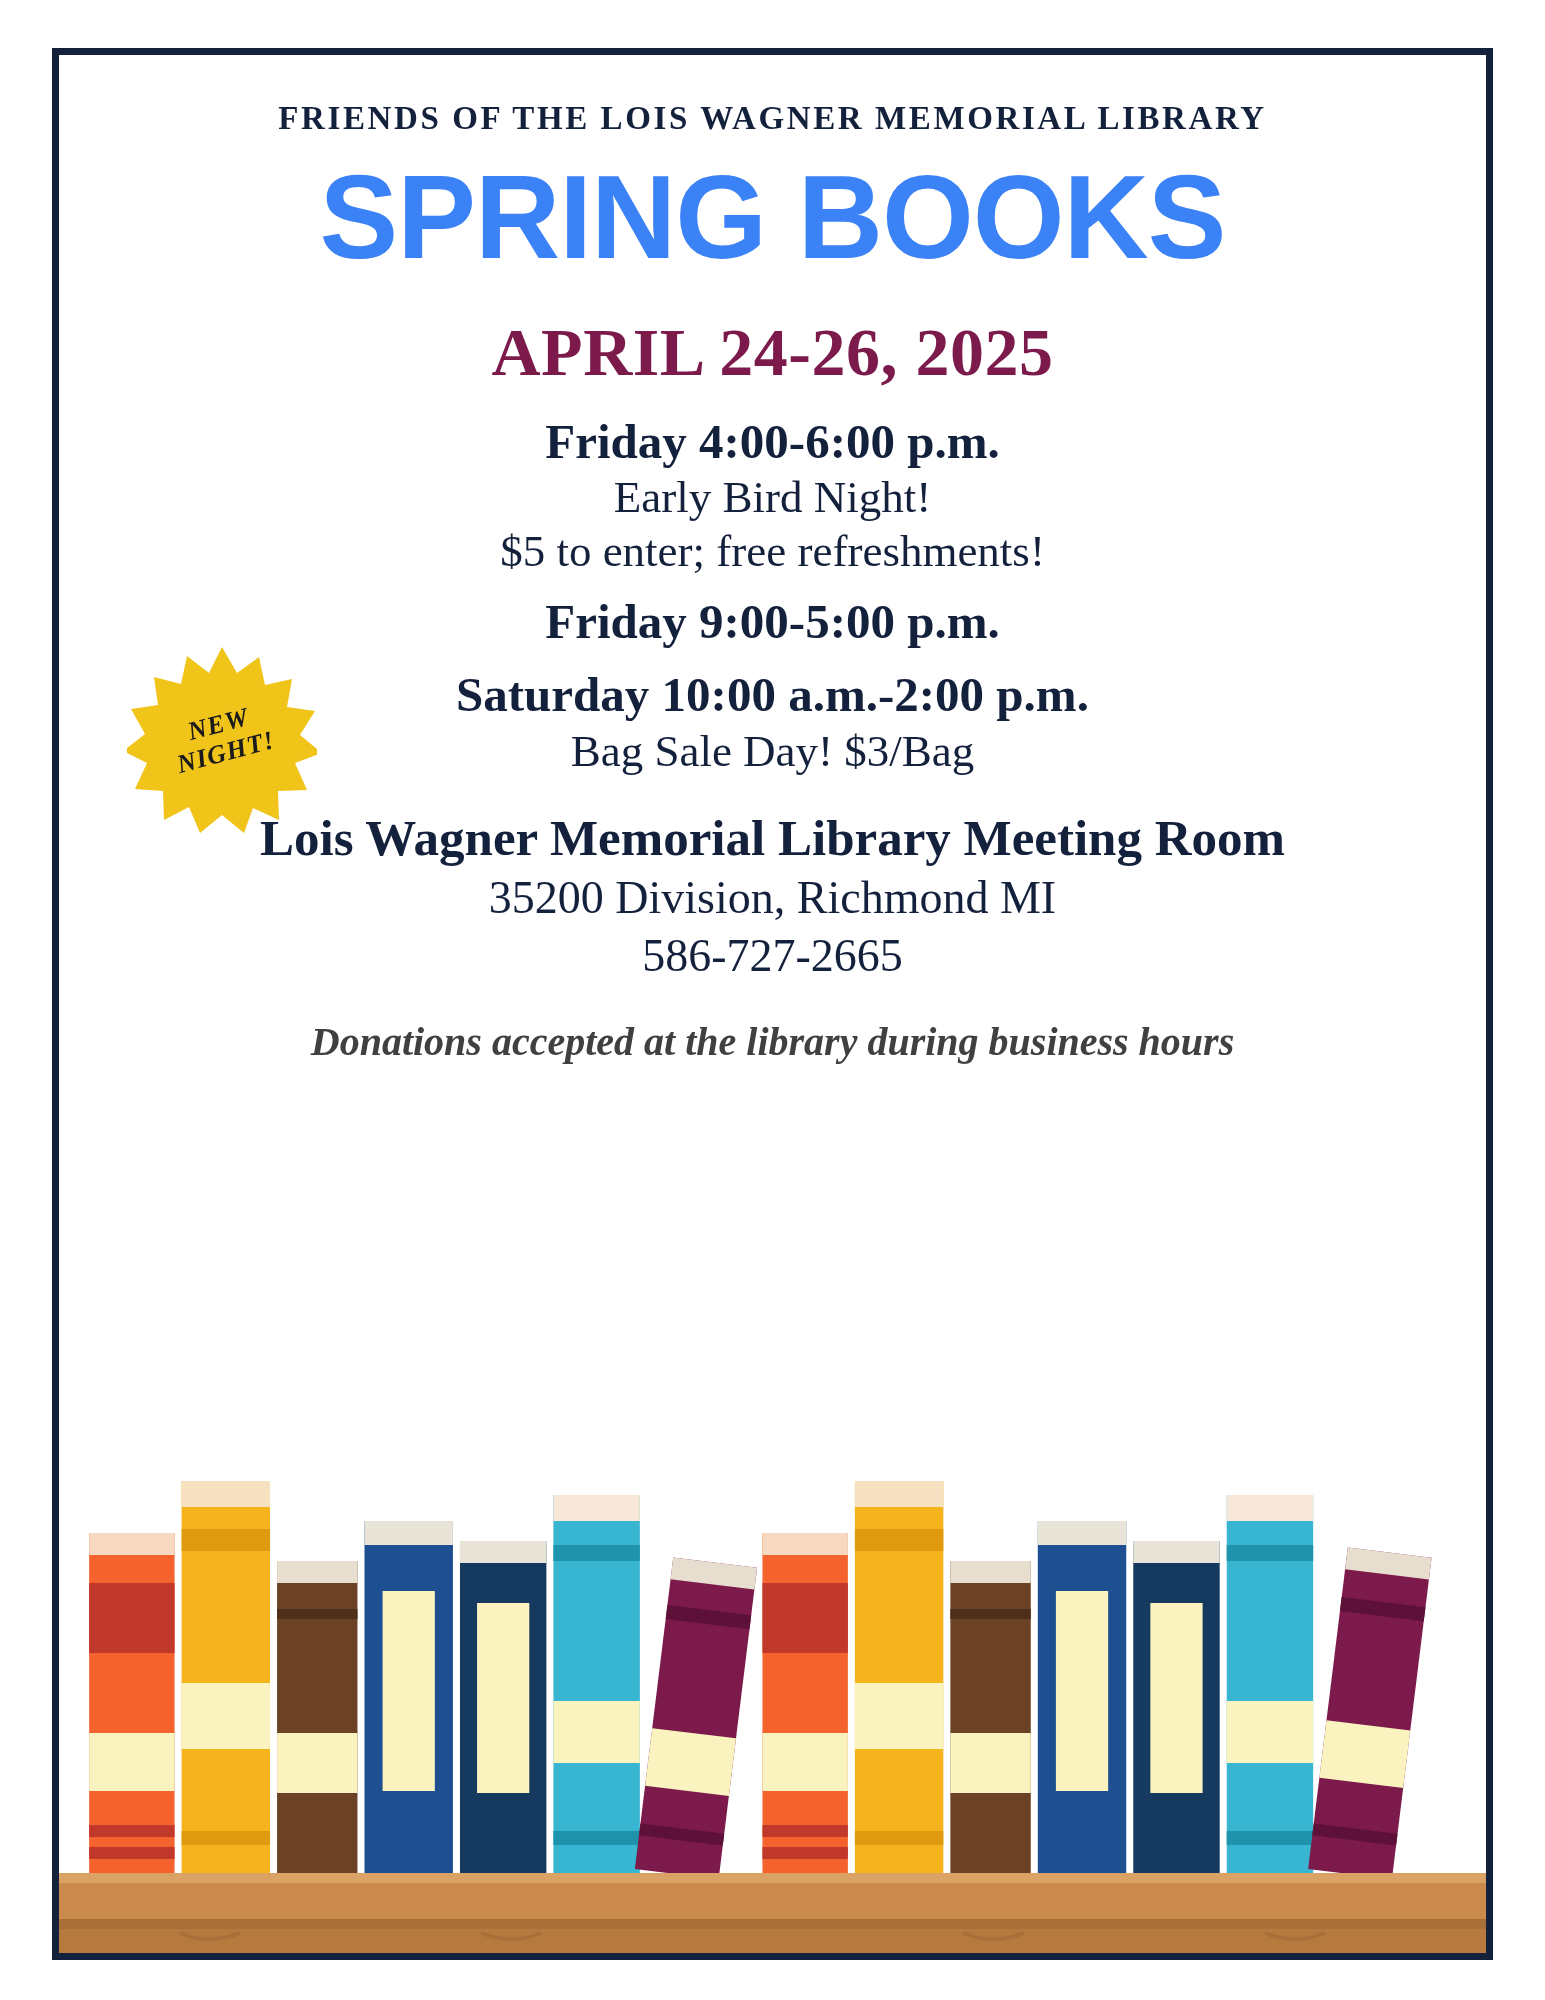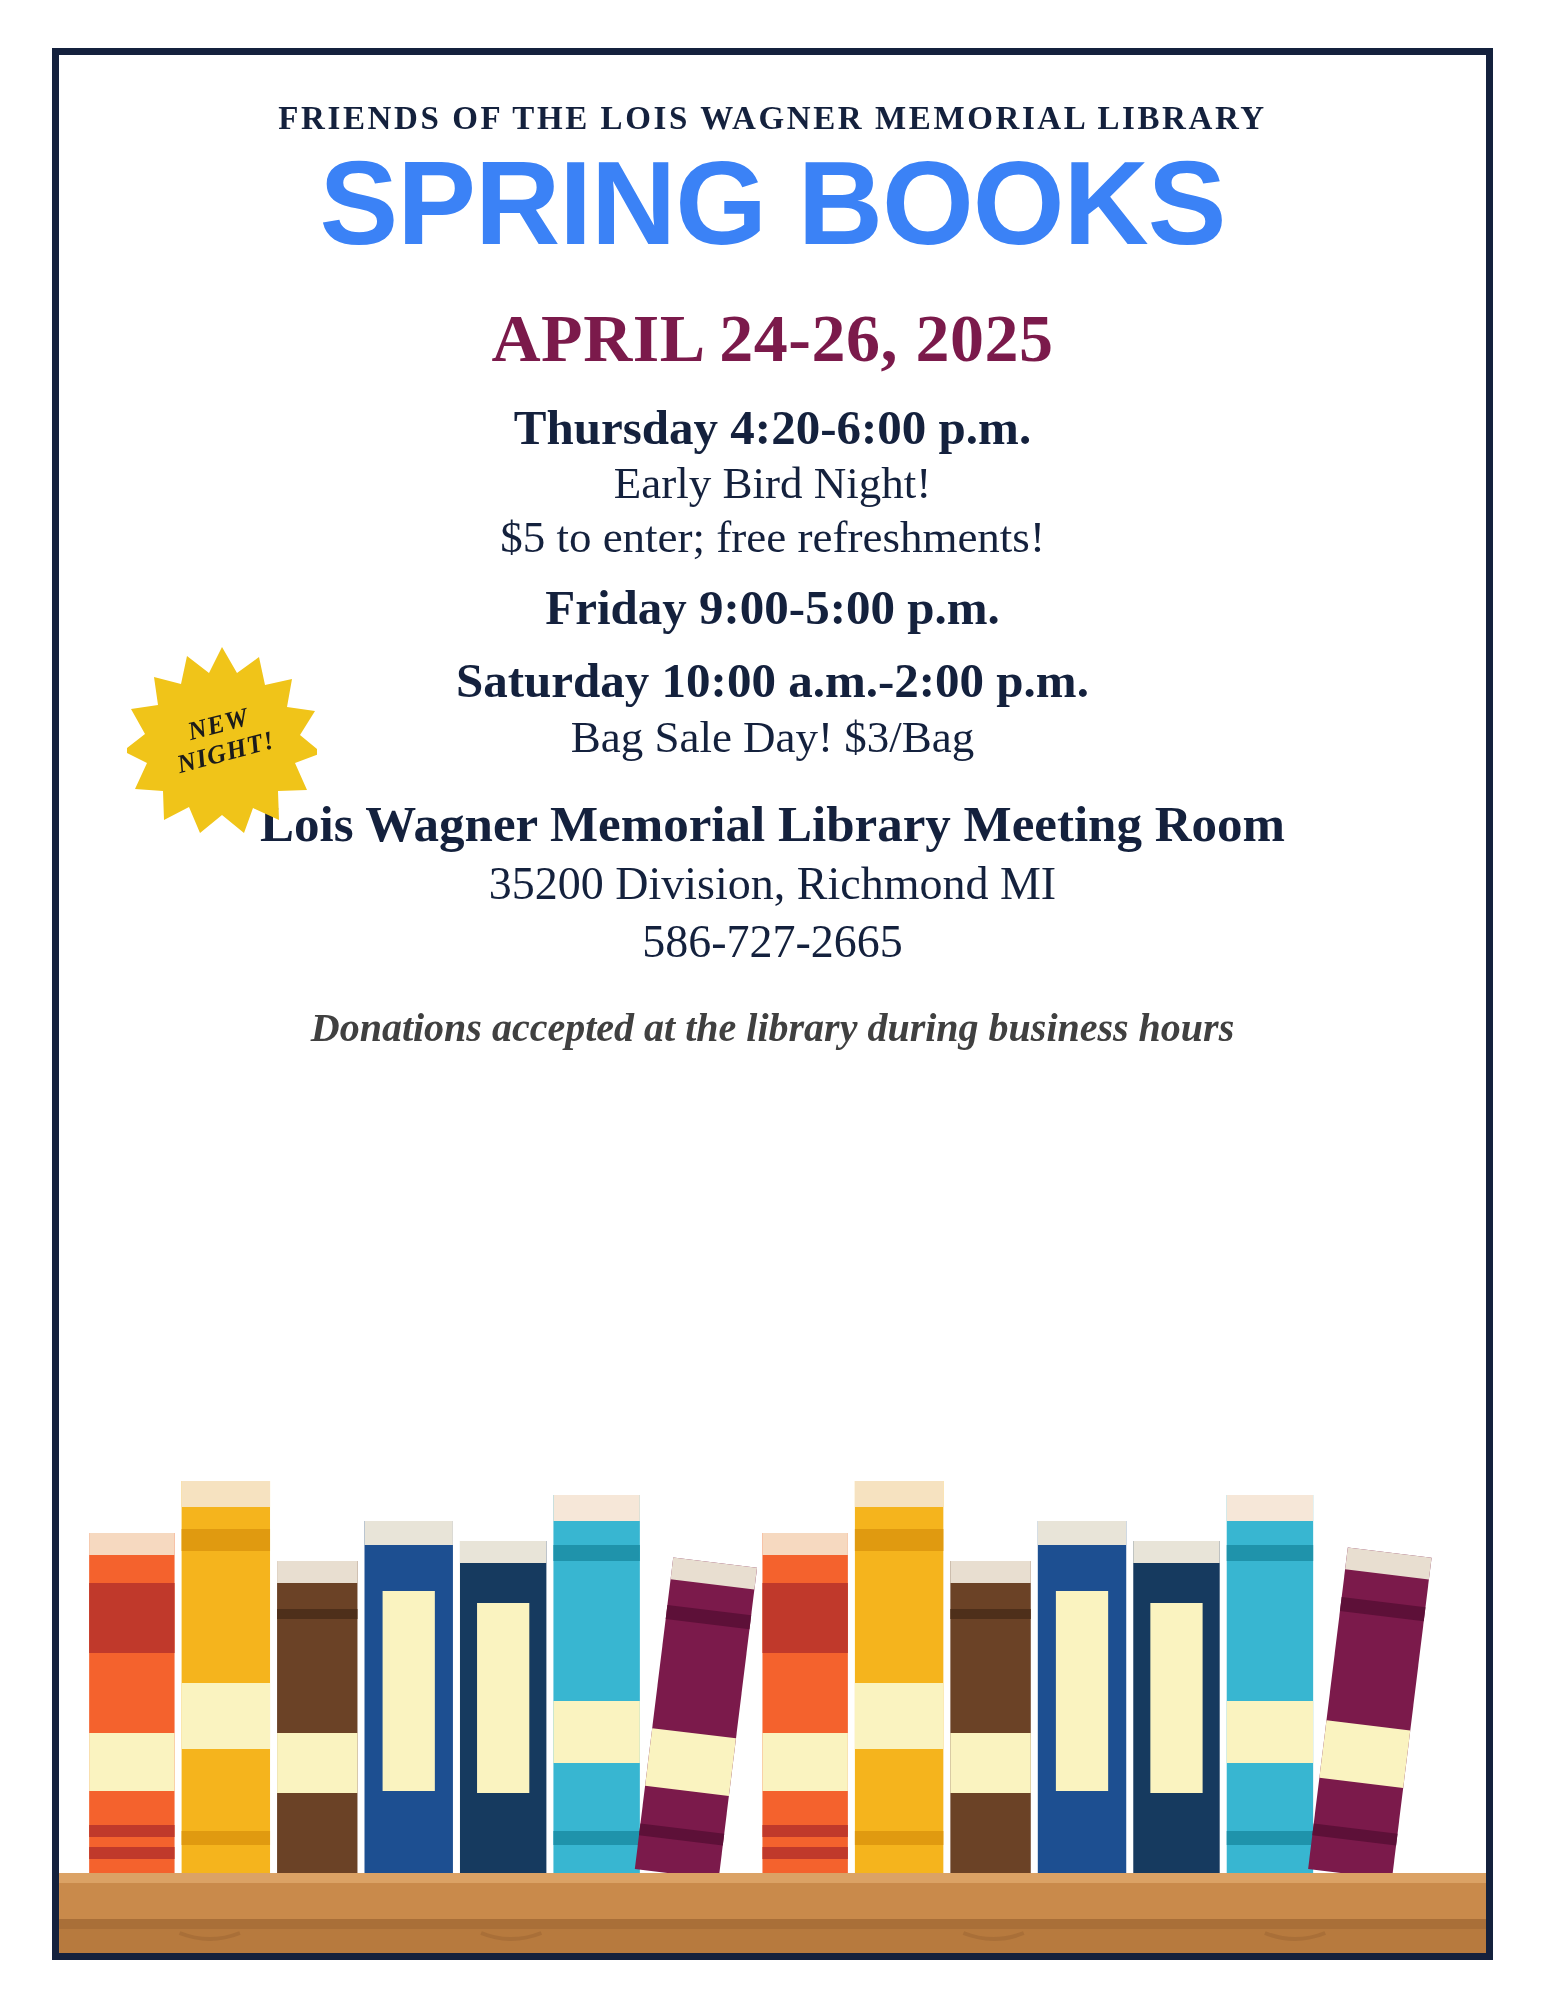--- a/index.html
+++ b/index.html
@@ -35,21 +35,21 @@
     z-index: 3;
     padding: 45px 40px 0 40px;
     text-align: center;
   }
   .kicker {
     font-family: "Liberation Serif", serif;
     font-weight: bold;
     color: #14213d;
     font-size: 33px;
     letter-spacing: 2.6px;
-    margin: 0 0 6px 0;
+    margin: 0 0 20px 0;
     white-space: nowrap;
   }
   .title {
     font-family: "Liberation Sans", sans-serif;
     font-weight: bold;
     color: #3b82f6;
     font-size: 118px;
     line-height: 1.03;
     letter-spacing: -1px;
     margin: 6px 0 0 0;
@@ -163,21 +163,21 @@
 
       <h1 class="title">
         <span class="line1">SPRING BOOKS</span>
       </h1>
 
       <div class="dateline">APRIL 24-26, 2025</div>
 
       <div class="schedule">
 
         <div class="sched-block">
-          <div class="sched-head">Thursday 4:20-6:00 p.m.</div>
+          <div class="sched-head">Friday 4:00-6:00 p.m.</div>
           <div class="sched-sub">Early Bird Night!</div>
           <div class="sched-sub">$5 to enter; free refreshments!</div>
         </div>
 
         <div class="sched-block">
           <div class="sched-head">Friday 9:00-5:00 p.m.</div>
         </div>
 
         <div class="sched-block">
           <div class="sched-head">Saturday 10:00 a.m.-2:00 p.m.</div>

